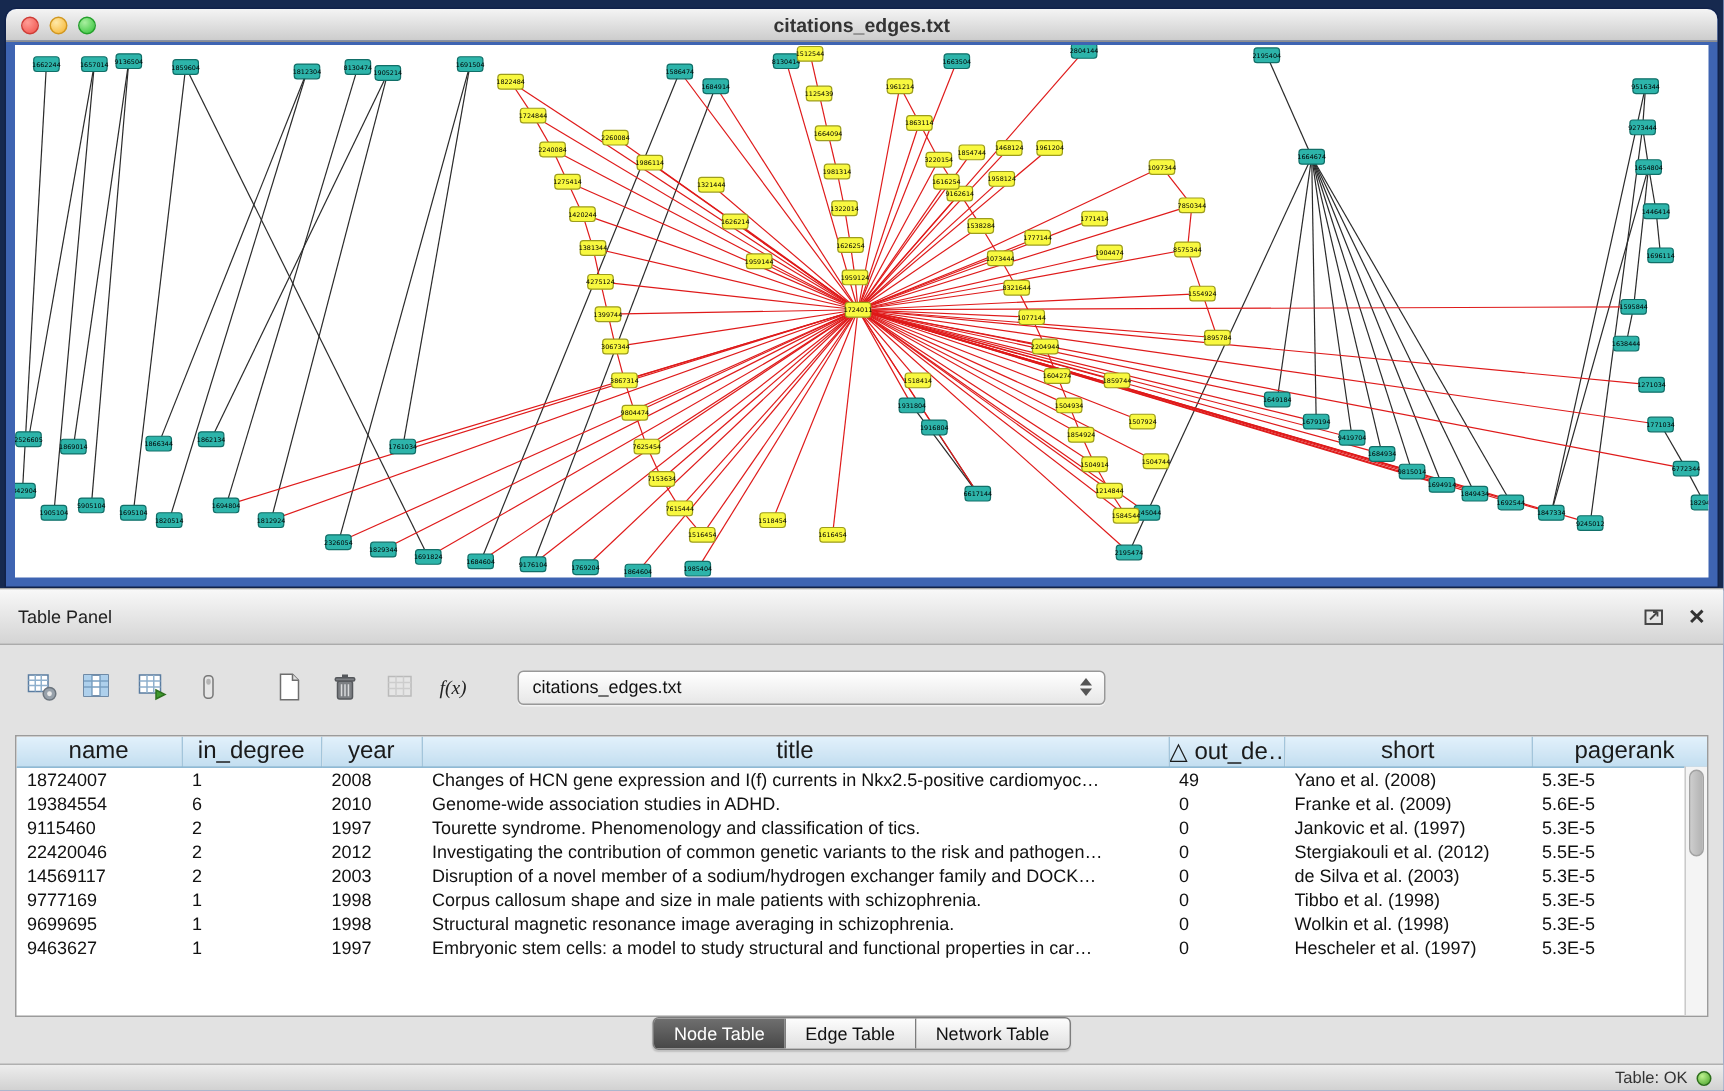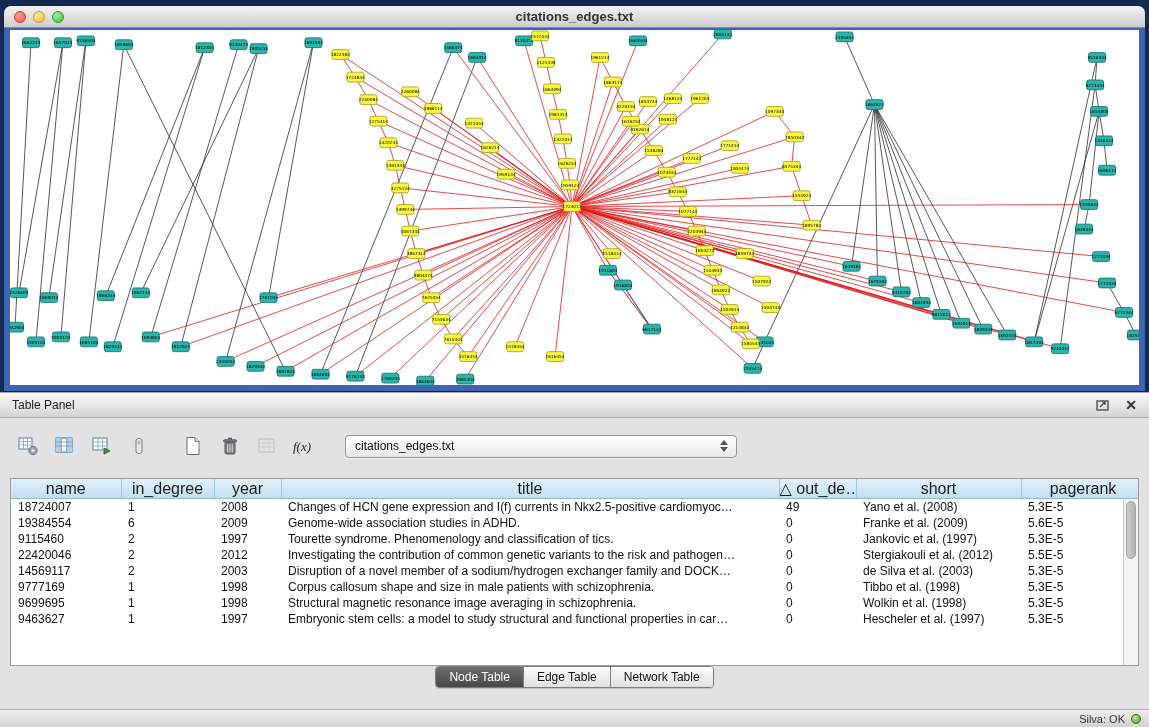--- a/index.html
+++ b/index.html
@@ -25,21 +25,21 @@
 
   .e-red   { stroke:#df1a1a; stroke-width:0.8; }
   .e-black { stroke:#2a2a2a; stroke-width:0.8; }
   .ny { fill:#f8f840; stroke:#9d9d1c; stroke-width:0.8; }
   .nt { fill:#2db4aa; stroke:#116f68; stroke-width:0.8; }
   .nlabel { font-size:4.3px; text-anchor:middle; fill:#000; font-family:"DejaVu Sans", sans-serif; }
 
   
   .table-panel { position:absolute; top:392px; left:0; right:0; bottom:0; background:#e2e2e2;
     display:flex; flex-direction:column; border-top:1px solid #a7a7a7; }
-  .panel-titlebar { flex:none; height:25px; background:linear-gradient(#f8f8f8,#d4d4d4);
+  .panel-titlebar { flex:none; height:37px; background:linear-gradient(#f8f8f8,#d4d4d4);
     border-bottom:1px solid #ababab; display:flex; align-items:center; padding:0 12px;gap:43px; }
   .panel-title { font-size:12px; color:#222; }
   .panel-actions { margin-left:auto; display:flex; align-items:center; gap:16px; }
   .float-btn, .close-btn { cursor:default; display:flex; align-items:center; }
   .close-btn { font-size:14px; font-weight:bold; color:#333; line-height:1; }
 
   .panel-toolbar { flex:none; height:56px; display:flex; align-items:center; padding:0 14px; gap:9px; }
   .tool-btn { width:28px; height:28px; display:flex; align-items:center; justify-content:center; border-radius:3px; }
   .tool-gap { width:8px; }
   .combo { margin-left:18px; width:392px; height:23px; border:1px solid #989898; border-radius:4px;
@@ -867,21 +867,21 @@
               <td>1</td>
               <td>2008</td>
               <td>Changes of HCN gene expression and I(f) currents in Nkx2.5-positive cardiomyoc…</td>
               <td>49</td>
               <td class="c-center">Yano et al. (2008)</td>
               <td>5.3E-5</td>
             </tr>
             <tr>
               <td>19384554</td>
               <td>6</td>
-              <td>2009</td>
+              <td>2010</td>
               <td>Genome-wide association studies in ADHD.</td>
               <td>0</td>
               <td class="c-center">Franke et al. (2009)</td>
               <td>5.6E-5</td>
             </tr>
             <tr>
               <td>9115460</td>
               <td>2</td>
               <td>1997</td>
               <td>Tourette syndrome. Phenomenology and classification of tics.</td>
@@ -943,17 +943,17 @@
 
     <div class="tabs-row">
       <div class="segmented" id="table-tabs">
           <div class="seg active">Node Table</div>
           <div class="seg">Edge Table</div>
           <div class="seg">Network Table</div>
         </div>
     </div>
 
     <div class="statusbar">
-      <span class="mem-label">Silva: OK</span>
+      <span class="mem-label">Table: OK</span>
       <span class="mem-dot"></span>
     </div>
   </div>
 </div>
 
 </body></html>

